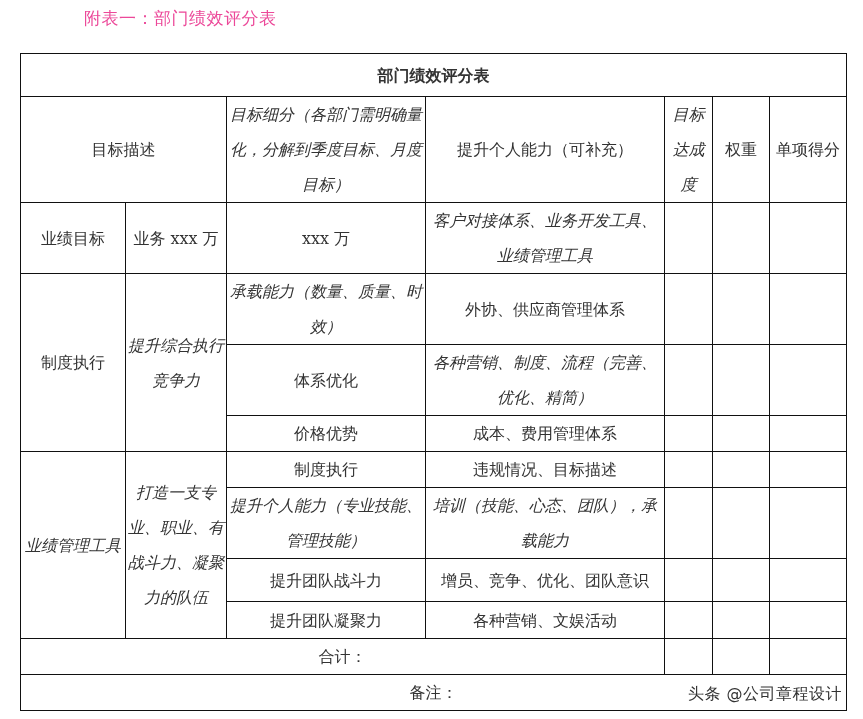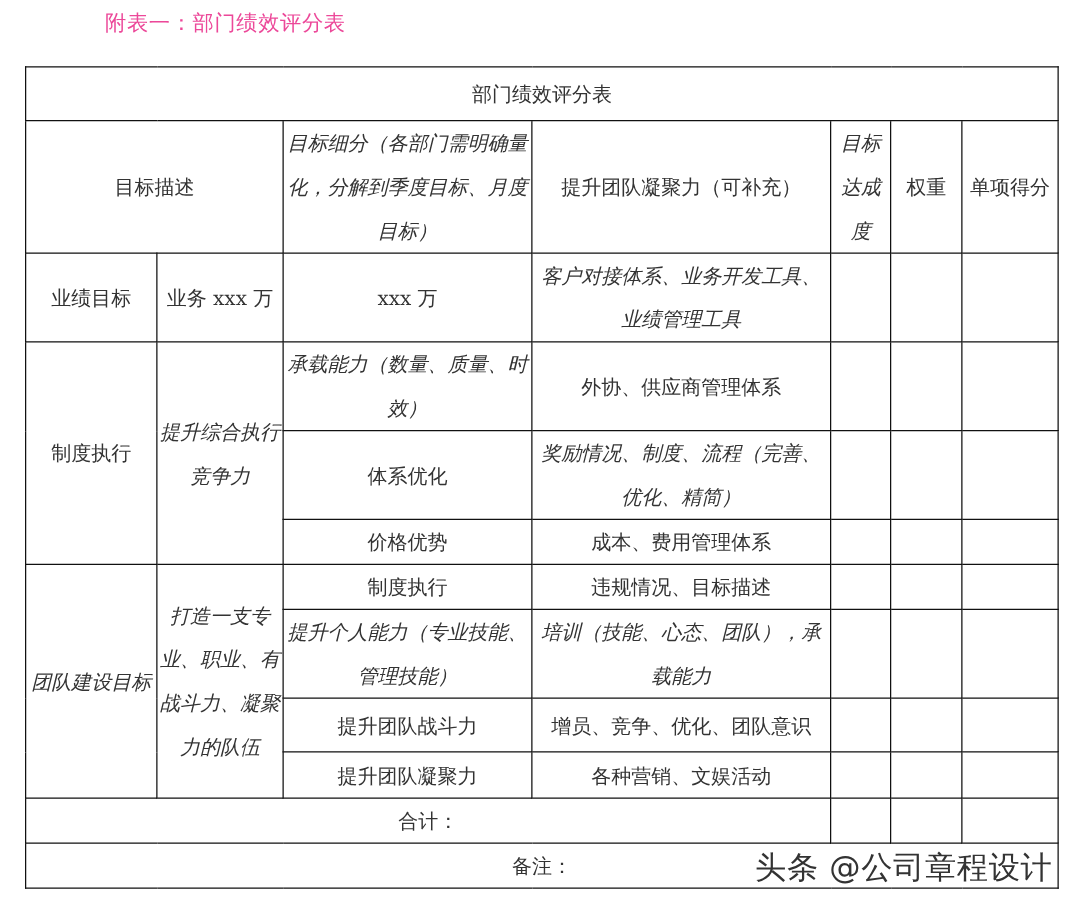--- a/index.html
+++ b/index.html
@@ -2,25 +2,25 @@
 <html><head>
 <meta charset="utf-8">
 <style>
   html, body { margin:0; padding:0; background:#ffffff; }
   body { width:863px; height:719px; position:relative; overflow:hidden;
          font-family:"DejaVu Serif","Liberation Serif",serif; color:#222; }
   .caption { position:absolute; left:84px; top:7px; font-size:17px; color:#ec4899; letter-spacing:0.5px; }
   table.sheet { position:absolute; left:20px; top:53px; border-collapse:collapse; table-layout:fixed; }
   table.sheet td { border:1.5px solid #111; padding:0 2px; text-align:center; vertical-align:middle;
                    font-size:16px; line-height:35px; color:#333; overflow:hidden; }
-  td.title { font-weight:normal; font-size:16px; color:#111;margin-left:11px; }
+  td.title { font-weight:bold; font-size:16px; color:#111;margin-left:11px; }
   td.wrap { line-height:35px;font-style:italic; }
   td.note { text-align:left; position:relative; }
   .watermark { position:absolute; right:4px; top:1px; font-family:"DejaVu Sans","Liberation Sans",sans-serif;
-               font-size:25px; color:#333; text-shadow:1px 1px 0 #fff,-1px -1px 0 #fff; letter-spacing:0.5px; }
+               font-size:16px; color:#333; text-shadow:1px 1px 0 #fff,-1px -1px 0 #fff; letter-spacing:0.5px; }
 </style>
 </head>
 <body>
 
 <div class="caption">附表一：部门绩效评分表</div>
 
 <table class="sheet">
   <colgroup>
     <col style="width:105px">
       <col style="width:101px">
@@ -32,21 +32,21 @@
   </colgroup>
 
   <tbody>
       <tr style="height:43px">
     <td colspan="7" class="title">部门绩效评分表</td>
   </tr>
 
   <tr style="height:106px">
     <td colspan="2">目标描述</td>
     <td class="wrap">目标细分（各部门需明确量化，分解到季度目标、月度目标）</td>
-    <td>提升团队凝聚力（可补充）</td>
+    <td>提升个人能力（可补充）</td>
     <td class="wrap">目标达成度</td>
     <td>权重</td>
     <td>单项得分</td>
   </tr>
 
   <tr style="height:71px">
     <td>业绩目标</td>
     <td>业务 xxx 万</td>
     <td>xxx 万</td>
     <td class="wrap">客户对接体系、业务开发工具、业绩管理工具</td>
@@ -59,35 +59,35 @@
     <td rowspan="3">制度执行</td>
     <td rowspan="3" class="wrap">提升综合执行竞争力</td>
     <td class="wrap">承载能力（数量、质量、时效）</td>
     <td>外协、供应商管理体系</td>
     <td></td>
     <td></td>
     <td></td>
   </tr>
   <tr style="height:71px">
     <td>体系优化</td>
-    <td class="wrap">奖励情况、制度、流程（完善、优化、精简）</td>
+    <td class="wrap">各种营销、制度、流程（完善、优化、精简）</td>
     <td></td>
     <td></td>
     <td></td>
   </tr>
   <tr style="height:36px">
     <td>价格优势</td>
     <td>成本、费用管理体系</td>
     <td></td>
     <td></td>
     <td></td>
   </tr>
 
   <tr style="height:36px">
-    <td rowspan="4" class="wrap">团队建设目标</td>
+    <td rowspan="4" class="wrap">业绩管理工具</td>
     <td rowspan="4" class="wrap">打造一支专业、职业、有战斗力、凝聚力的队伍</td>
     <td>制度执行</td>
     <td>违规情况、目标描述</td>
     <td></td>
     <td></td>
     <td></td>
   </tr>
   <tr style="height:71px">
     <td class="wrap">提升个人能力（专业技能、管理技能）</td>
     <td class="wrap">培训（技能、心态、团队），承载能力</td>

